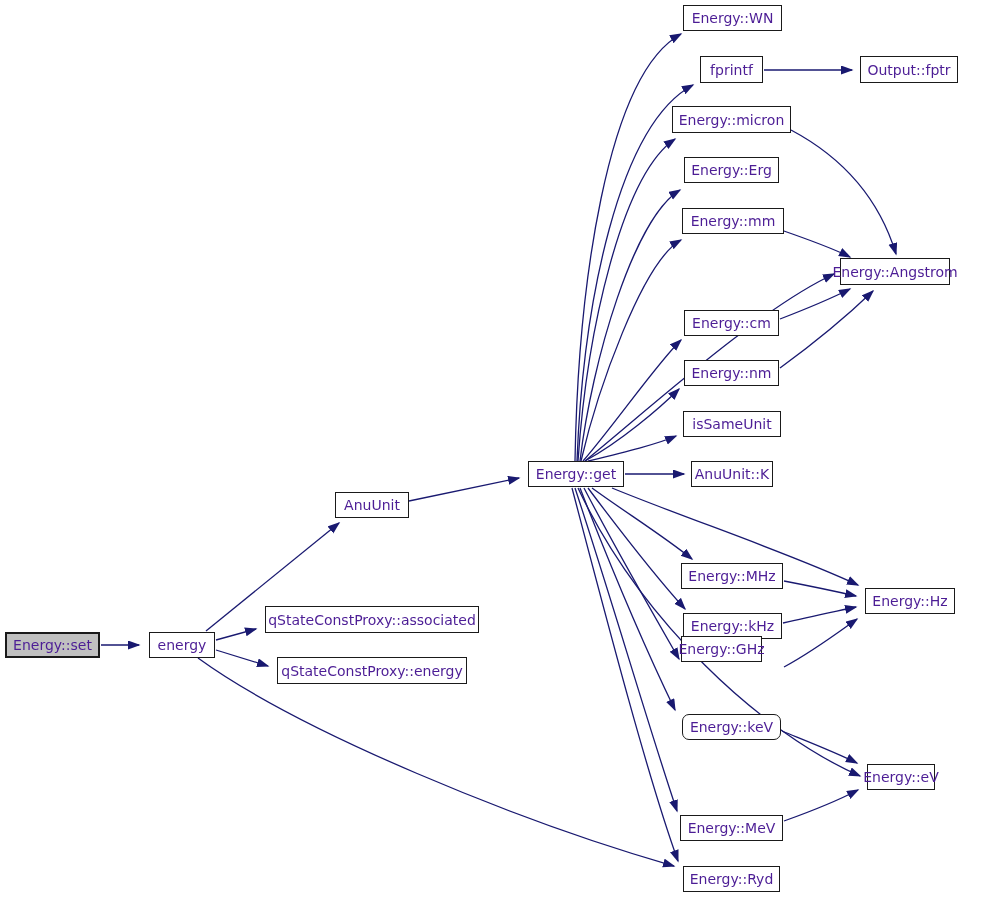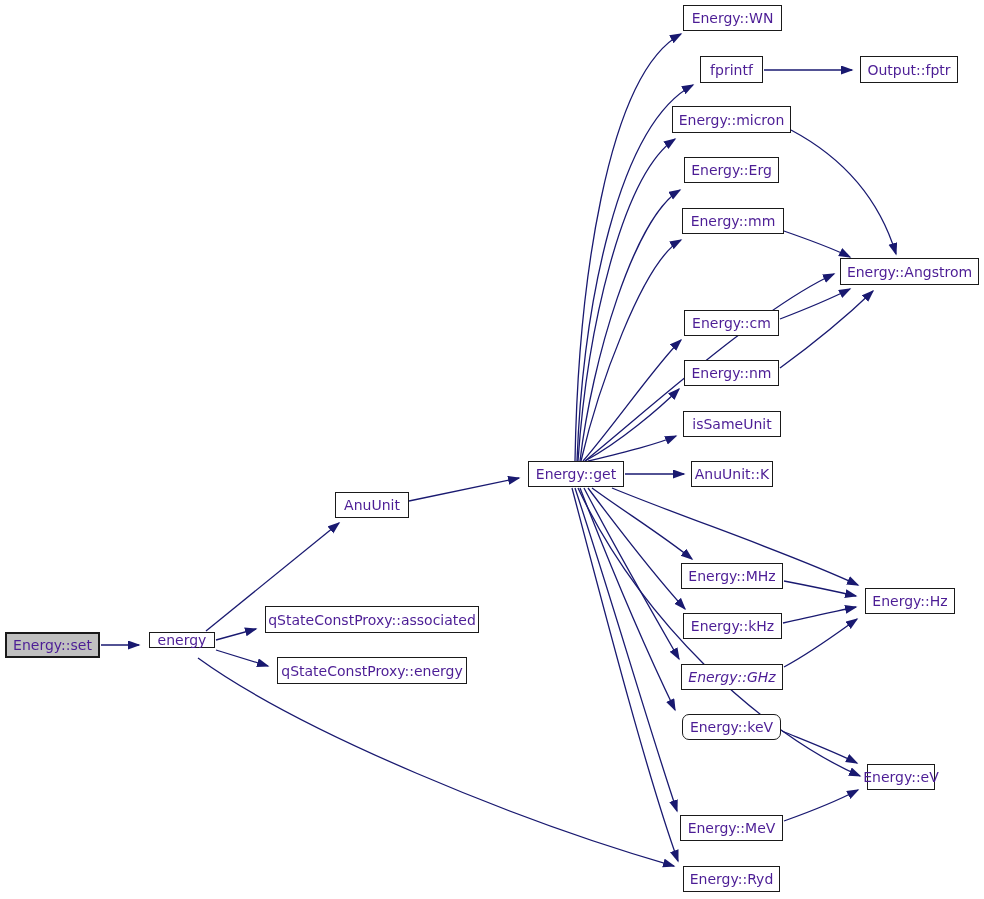--- a/index.html
+++ b/index.html
@@ -116,21 +116,21 @@
 
       <path d="M782,731 C809,742 835,752 857,763" marker-end="url(#arrow)"></path>
 
       <path d="M784,821 C812,811 837,801 858,790" marker-end="url(#arrow)"></path>
     </g>
   </svg>
 
   <div class="node root" style="left:5px;   top:632px; width:95px;  height:26px;">
     <span>Energy::set</span>
   </div>
-  <div class="node" style="left:149px; top:632px; width:66px;  height:16px;">
+  <div class="node" style="left:149px; top:632px; width:66px;  height:26px;">
     <span>energy</span>
   </div>
   <div class="node" style="left:335px; top:492px; width:74px;  height:26px;">
     <span>AnuUnit</span>
   </div>
   <div class="node" style="left:277px; top:657px; width:190px; height:27px;">
     <span>qStateConstProxy::energy</span>
   </div>
   <div class="node" style="left:265px; top:606px; width:214px; height:27px;">
     <span>qStateConstProxy::associated</span>
@@ -149,42 +149,42 @@
   </div>
   <div class="node" style="left:672px; top:106px; width:119px; height:27px;">
     <span>Energy::micron</span>
   </div>
   <div class="node" style="left:684px; top:157px; width:95px;  height:26px;">
     <span>Energy::Erg</span>
   </div>
   <div class="node" style="left:682px; top:208px; width:102px;  height:26px;">
     <span>Energy::mm</span>
   </div>
-  <div class="node" style="left:840px; top:258px; width:139px; height:27px;">
+  <div class="node" style="left:840px; top:258px; width:110px; height:27px;">
     <span>Energy::Angstrom</span>
   </div>
   <div class="node" style="left:684px; top:310px; width:95px;  height:26px;">
     <span>Energy::cm</span>
   </div>
   <div class="node" style="left:684px; top:360px; width:95px;  height:26px;">
     <span>Energy::nm</span>
   </div>
   <div class="node" style="left:683px; top:411px; width:98px;  height:26px;">
     <span>isSameUnit</span>
   </div>
   <div class="node" style="left:691px; top:461px; width:82px;  height:26px;">
     <span>AnuUnit::K</span>
   </div>
   <div class="node" style="left:681px; top:563px; width:102px; height:26px;">
     <span>Energy::MHz</span>
   </div>
   <div class="node" style="left:683px; top:613px; width:99px;  height:26px;">
     <span>Energy::kHz</span>
   </div>
-  <div class="node" style="left:681px; top:664px; width:102px; height:26px;font-style:italic;">
+  <div class="node" style="left:681px; top:636px; width:81px; height:26px;">
     <span>Energy::GHz</span>
   </div>
   <div class="node" style="left:865px; top:588px; width:90px;  height:26px;">
     <span>Energy::Hz</span>
   </div>
   <div class="node" style="left:682px; top:714px; width:99px;  height:26px;border-radius:7px;">
     <span>Energy::keV</span>
   </div>
   <div class="node" style="left:867px; top:764px; width:68px;  height:26px;">
     <span>Energy::eV</span>

